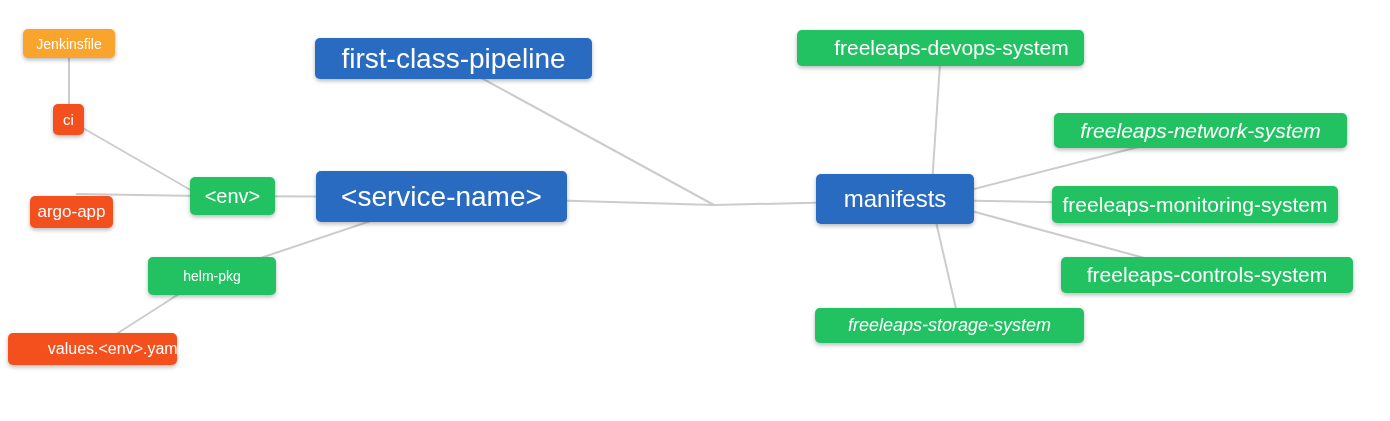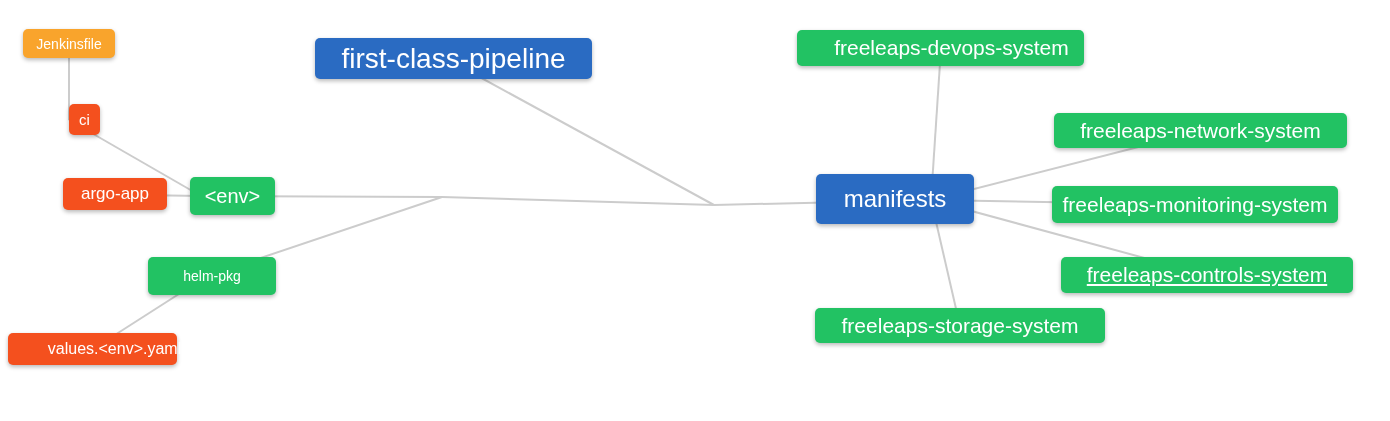--- a/index.html
+++ b/index.html
@@ -25,34 +25,34 @@
     cursor: pointer;
     user-select: none;
   }
   .c-blue   { background: #2a6bc2; }
   .c-green  { background: #22c263; }
   .c-red    { background: #f4501e; }
   .c-orange { background: #f9a42c; }
   .c-dark   { background: #3b3838; border-radius: 6px; }
 
   .n-jenkinsfile { left: 23px;  top: 29px;  width: 92px;  height: 29px; font-size: 14px; }
-  .n-ci          { left: 53px;  top: 104px; width: 31px;  height: 31px; font-size: 15px; margin-left: 16px; }
-  .n-argo        { left: 30px;  top: 178px; width: 104px;  height: 32px; font-size: 17px; margin-left: 33px; }
+  .n-ci          { left: 53px;  top: 104px; width: 31px;  height: 31px; font-size: 15px; }
+  .n-argo        { left: 30px;  top: 196px; width: 83px;  height: 32px; font-size: 17px; }
   .n-env         { left: 158px; top: 177px; width: 85px;  height: 38px; font-size: 20px; margin-left: 32px; }
   .n-helm        { left: 148px; top: 257px; width: 128px; height: 38px; font-size: 14px; }
   .n-values      { left: 8px;   top: 333px; width: 169px; height: 32px; font-size: 16px; padding-left: 44px; }
   .n-pipeline    { left: 315px; top: 38px;  width: 277px; height: 41px; font-size: 28px; }
   .n-service     { left: 316px; top: 171px; width: 251px; height: 51px; font-size: 28px; }
   .n-ops         { left: 583px; top: 172px; width: 262px; height: 66px; font-size: 34px; }
   .n-manifests   { left: 816px; top: 174px; width: 158px; height: 50px; font-size: 24px; }
   .n-devops      { left: 797px; top: 30px;  width: 287px; height: 36px; font-size: 21px; padding-left: 22px; }
-  .n-network     { left: 1054px; top: 113px; width: 293px; height: 35px; font-size: 21px; }
+  .n-network     { left: 1054px; top: 113px; width: 293px; height: 35px; font-size: 21px; font-style: italic; }
   .n-monitoring  { left: 1052px; top: 186px; width: 286px; height: 37px; font-size: 21px; }
-  .n-controls    { left: 1061px; top: 257px; width: 292px; height: 36px; font-size: 21px; text-decoration: underline; }
-  .n-storage     { left: 815px; top: 308px; width: 290px; height: 35px; font-size: 21px; }
+  .n-controls    { left: 1061px; top: 257px; width: 292px; height: 36px; font-size: 21px; }
+  .n-storage     { left: 815px; top: 308px; width: 269px; height: 35px; font-size: 18px; font-style: italic; }
 </style>
 </head>
 <body>
 
 <div class="canvas">
 
   <svg class="edges" width="1390" height="421">
     <line x1="69" y1="44" x2="69" y2="120"></line>
     <line x1="69" y1="120" x2="201" y2="196"></line>
     <line x1="76" y1="194" x2="201" y2="196"></line>
@@ -69,20 +69,21 @@
     <line x1="931" y1="200" x2="960" y2="326"></line>
   </svg>
 
   <div class="node c-orange n-jenkinsfile">Jenkinsfile</div>
   <div class="node c-red    n-ci">ci</div>
   <div class="node c-red    n-argo">argo-app</div>
   <div class="node c-green  n-env">&lt;env&gt;</div>
   <div class="node c-green  n-helm">helm-pkg</div>
   <div class="node c-red    n-values">values.&lt;env&gt;.yaml</div>
   <div class="node c-blue   n-pipeline">first-class-pipeline</div>
+  <div class="node c-blue   n-service">&lt;service-name&gt;</div>
   <div class="node c-blue   n-manifests">manifests</div>
   <div class="node c-green  n-devops">freeleaps-devops-system</div>
   <div class="node c-green  n-network">freeleaps-network-system</div>
   <div class="node c-green  n-monitoring">freeleaps-monitoring-system</div>
   <div class="node c-green  n-controls">freeleaps-controls-system</div>
   <div class="node c-green  n-storage">freeleaps-storage-system</div>
 
 </div>
 
 </body></html>

